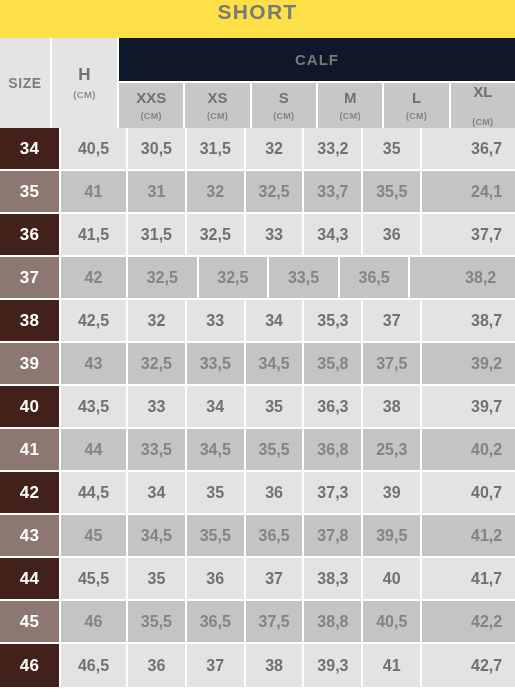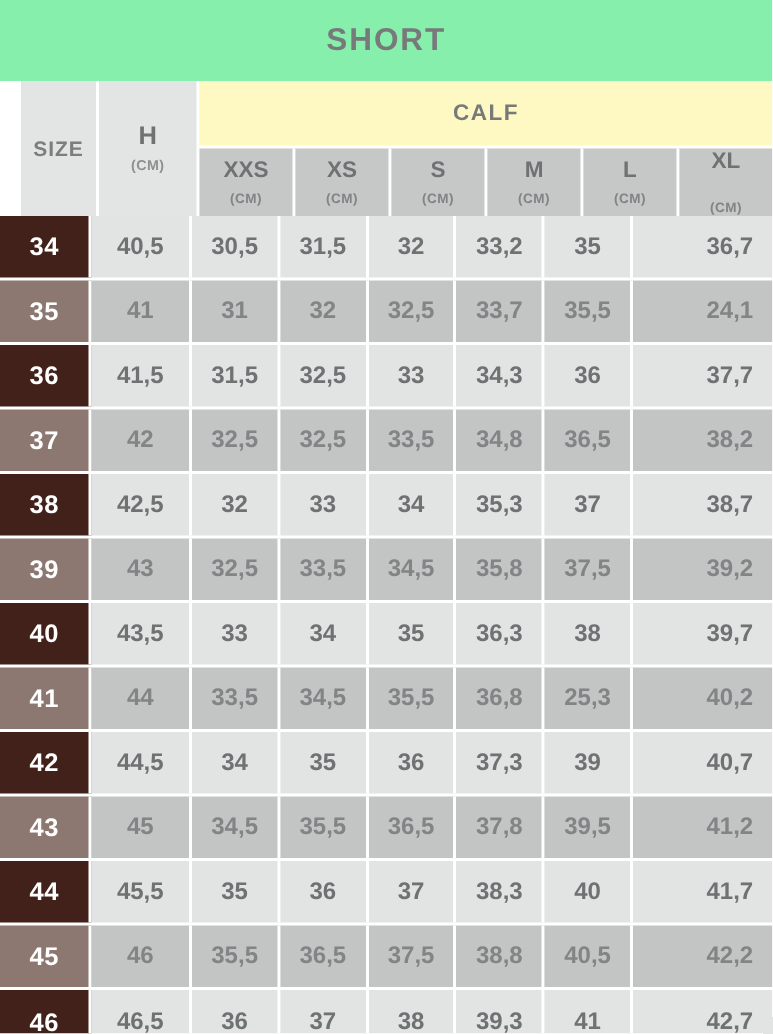--- a/index.html
+++ b/index.html
@@ -15,24 +15,23 @@
   #size-chart {
     width: 515px;
     height: 689px;
     position: relative;
     overflow: hidden;
     background: #ffffff;
   }
 
   
   .title-bar {
-    height: 54px;
-    background: #86efac;
-    display: flex;
-    align-items: center;
+    height: 38px;
+    background: #fde047;
+    display: flex;
     justify-content: center;
   }
   .title-bar .title-text {
     font-size: 21px;
     font-weight: bold;
     letter-spacing: 1.3px;
     color: #77797a;
   }
 
   
@@ -45,21 +44,21 @@
   .col-size-head,
   .col-h-head {
     background: #e3e5e5;
     display: flex;
     flex-direction: column;
     align-items: center;
     justify-content: center;
     box-sizing: border-box;
     border-right: 2px solid #ffffff;
   }
-  .col-size-head { width: 52px; margin-left: 14px; }
+  .col-size-head { width: 52px; }
   .col-h-head    { width: 67px; }
 
   .col-size-head .lbl {
     font-size: 14px;
     font-weight: bold;
     letter-spacing: 0.6px;
     color: #7b7d7e;
   }
   .col-h-head .lbl {
     font-size: 17px;
@@ -75,21 +74,21 @@
     letter-spacing: 0.3px;
   }
 
   .calf-group {
     flex: 1;
     display: flex;
     flex-direction: column;
   }
   .calf-title {
     height: 45px;
-    background: #fef9c3;
+    background: #0f172a;
     display: flex;
     align-items: center;
     justify-content: center;
     box-sizing: border-box;
     border-bottom: 2px solid #ffffff;
   }
   .calf-title .lbl {
     font-size: 15px;
     font-weight: bold;
     letter-spacing: 1px;
@@ -274,21 +273,20 @@
           <div class="cell-calf">37,7</div>
         </div>
       </div>
       <div class="row even">
         <div class="cell-size">37</div>
         <div class="cell-h">42</div>
         <div class="cell-calf-wrap">
           <div class="cell-calf">32,5</div>
           <div class="cell-calf">32,5</div>
           <div class="cell-calf">33,5</div>
-          <div class="cell-calf">34,8</div>
           <div class="cell-calf">36,5</div>
           <div class="cell-calf">38,2</div>
         </div>
       </div>
       <div class="row odd">
         <div class="cell-size">38</div>
         <div class="cell-h">42,5</div>
         <div class="cell-calf-wrap">
           <div class="cell-calf">32</div>
           <div class="cell-calf">33</div>

